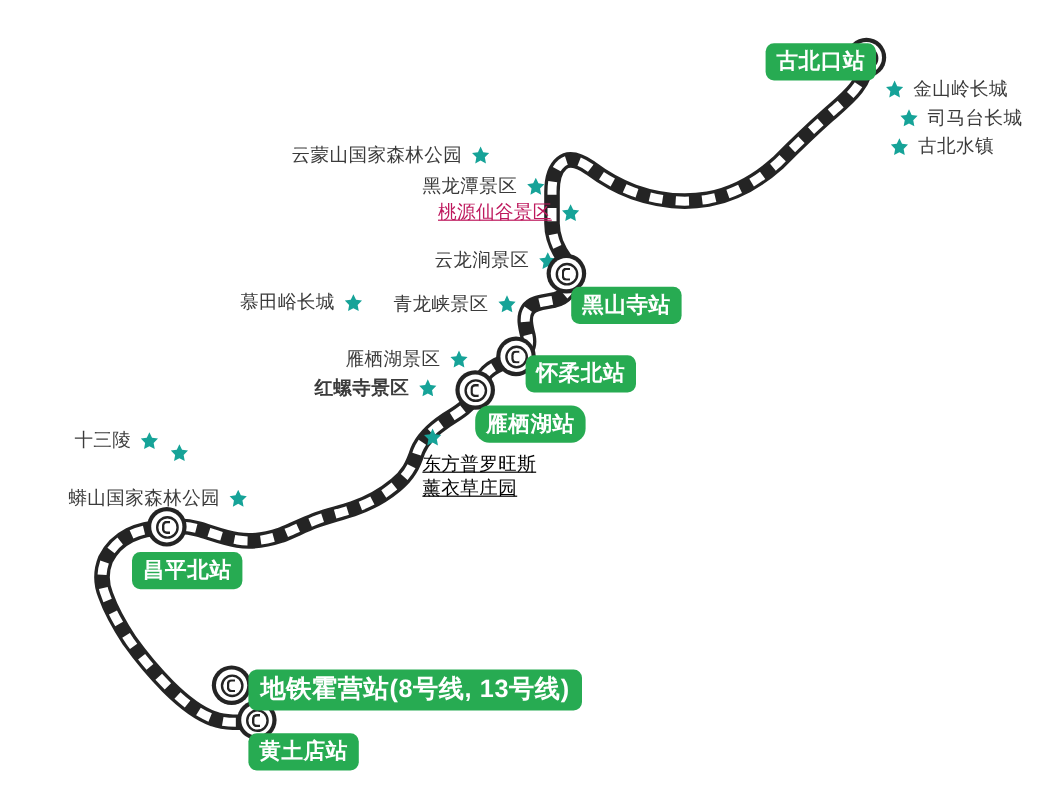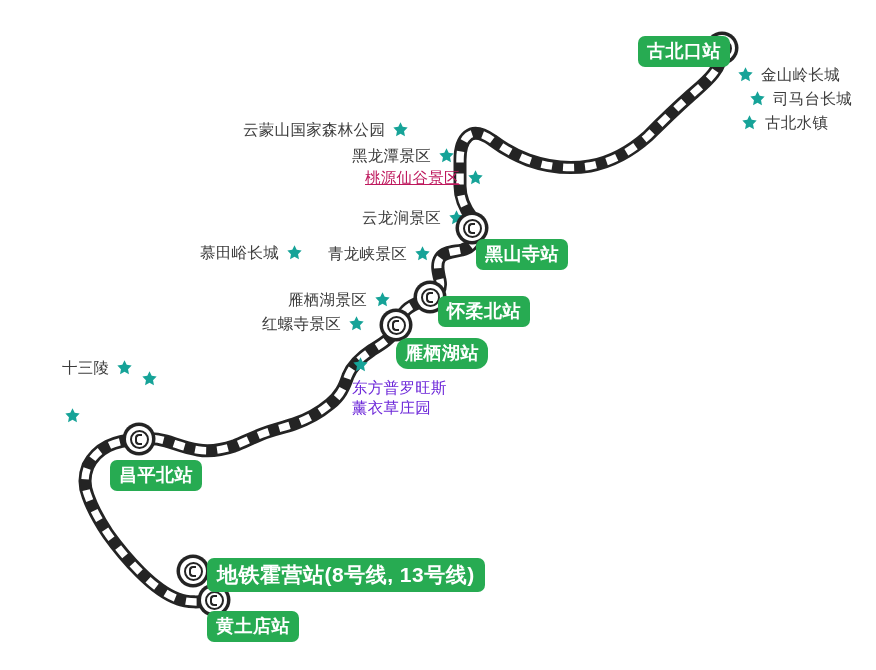--- a/index.html
+++ b/index.html
@@ -142,37 +142,37 @@
           </svg></span></div>
       <div class="spot star-right" style="left: 200px; top: 243px;"><span class="spot-text" style="color: rgb(59, 59, 59);">慕田峪长城</span><span class="star"><svg viewBox="0 0 24 24">
             <path fill="#16a398" d="M12 1.6l3.1 6.6 7 1-5.1 5.1 1.3 7.2L12 18.1 5.7 21.5 7 14.3 1.9 9.2l7-1z"></path>
           </svg></span></div>
       <div class="spot star-right" style="left: 328px; top: 244px;"><span class="spot-text" style="color: rgb(59, 59, 59);">青龙峡景区</span><span class="star"><svg viewBox="0 0 24 24">
             <path fill="#16a398" d="M12 1.6l3.1 6.6 7 1-5.1 5.1 1.3 7.2L12 18.1 5.7 21.5 7 14.3 1.9 9.2l7-1z"></path>
           </svg></span></div>
       <div class="spot star-right" style="left: 288px; top: 290px;"><span class="spot-text" style="color: rgb(59, 59, 59);">雁栖湖景区</span><span class="star"><svg viewBox="0 0 24 24">
             <path fill="#16a398" d="M12 1.6l3.1 6.6 7 1-5.1 5.1 1.3 7.2L12 18.1 5.7 21.5 7 14.3 1.9 9.2l7-1z"></path>
           </svg></span></div>
-      <div class="spot star-right" style="left: 262px; top: 314px;"><span class="spot-text" style="color: rgb(59, 59, 59);">红螺寺景区</span><span class="star"><svg viewBox="0 0 24 24">
+      <div class="spot star-right" style="left: 262px; top: 314px;"><span class="spot-text" style="color: rgb(59, 59, 59); font-weight: bold;">红螺寺景区</span><span class="star"><svg viewBox="0 0 24 24">
             <path fill="#16a398" d="M12 1.6l3.1 6.6 7 1-5.1 5.1 1.3 7.2L12 18.1 5.7 21.5 7 14.3 1.9 9.2l7-1z"></path>
           </svg></span></div>
       <div class="spot star-right" style="left: 62px; top: 358px;"><span class="spot-text" style="color: rgb(59, 59, 59);">十三陵</span><span class="star"><svg viewBox="0 0 24 24">
             <path fill="#16a398" d="M12 1.6l3.1 6.6 7 1-5.1 5.1 1.3 7.2L12 18.1 5.7 21.5 7 14.3 1.9 9.2l7-1z"></path>
           </svg></span></div>
       <div class="spot star-right" style="left: 134px; top: 369px;"><span class="star"><svg viewBox="0 0 24 24">
             <path fill="#16a398" d="M12 1.6l3.1 6.6 7 1-5.1 5.1 1.3 7.2L12 18.1 5.7 21.5 7 14.3 1.9 9.2l7-1z"></path>
           </svg></span></div>
-      <div class="spot star-right" style="left: 57px; top: 406px;"><span class="star"><svg viewBox="0 0 24 24">
+      <div class="spot star-right" style="left: 57px; top: 406px;"><span class="spot-text" style="color: rgb(59, 59, 59);">蟒山国家森林公园</span><span class="star"><svg viewBox="0 0 24 24">
             <path fill="#16a398" d="M12 1.6l3.1 6.6 7 1-5.1 5.1 1.3 7.2L12 18.1 5.7 21.5 7 14.3 1.9 9.2l7-1z"></path>
           </svg></span></div>
       <div class="spot stacked" style="left: 352px; top: 356px;"><span class="star">
           <svg viewBox="0 0 24 24">
             <path fill="#16a398" d="M12 1.6l3.1 6.6 7 1-5.1 5.1 1.3 7.2L12 18.1 5.7 21.5 7 14.3 1.9 9.2l7-1z"></path>
           </svg>
-        </span><span class="spot-text two-line" style="color: #6d28d9;">东方普罗旺斯
+        </span><span class="spot-text two-line" style="color: #000000; text-decoration: underline;">东方普罗旺斯
 薰衣草庄园</span></div>
     </div>
 
   <div id="markers-layer">
       <div class="station-marker" style="left: 722px; top: 48px;">
         <span class="ring"></span>
       </div>
       <div class="station-marker" style="left: 472px; top: 228px;">
         <span class="ring"></span>
       </div>

